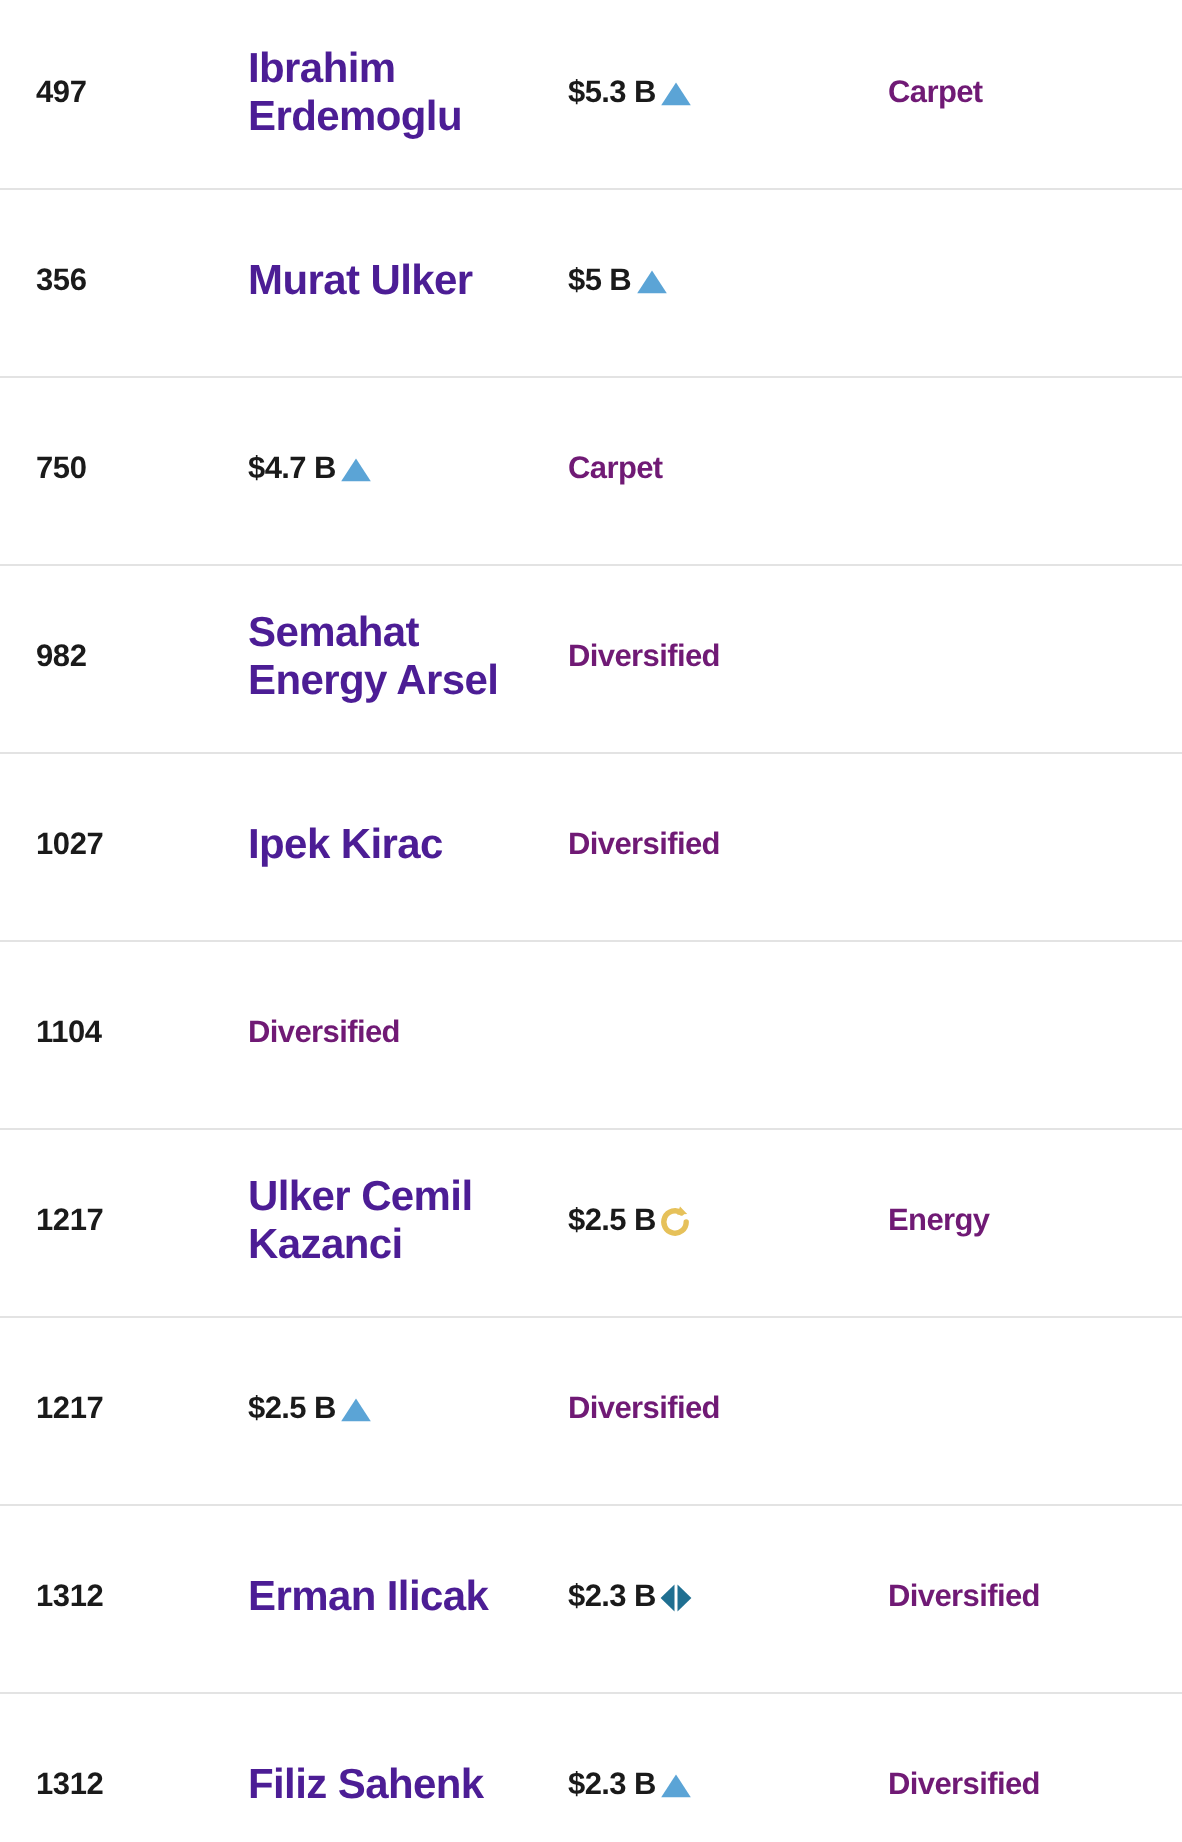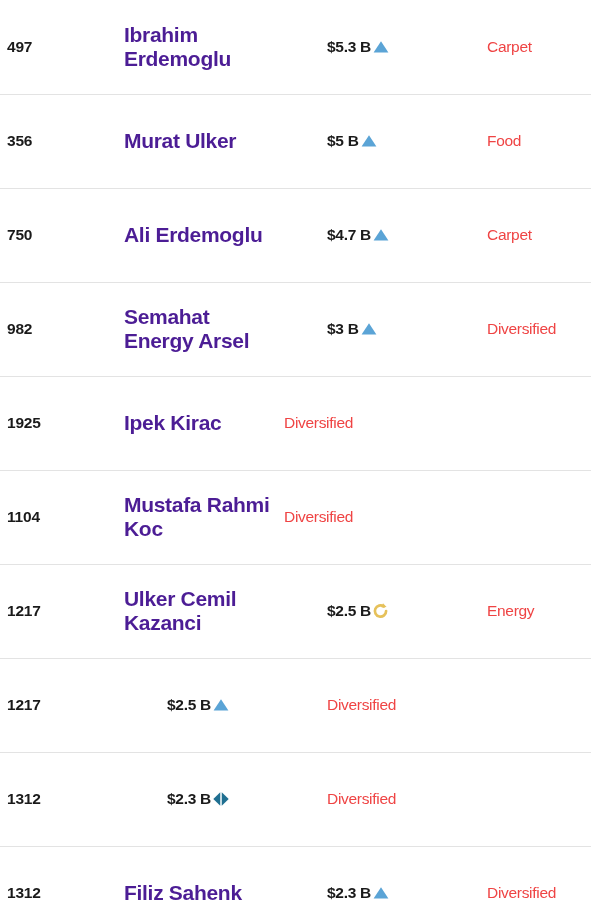--- a/index.html
+++ b/index.html
@@ -33,21 +33,21 @@
     position: absolute;
     left: 0;
     top: 0;
     width: 591px;
     height: 1px;
     background: #e3e3e3;
   }
 
   .cell-rank {
     width: 124px;
-    padding-left: 7px;
+    padding-left: 18px;
     box-sizing: border-box;
     font-size: 15.5px;
     font-weight: bold;
     color: #1a1a1a;
     letter-spacing: -0.2px;
     flex: 0 0 auto;
   }
 
   .cell-name {
     width: 160px;
@@ -60,21 +60,20 @@
     flex: 0 0 auto;
   }
 
   .cell-worth {
     width: 160px;
     box-sizing: border-box;
     display: flex;
     align-items: center;
     gap: 1px;
     flex: 0 0 auto;
-    margin-left: 43px;
   }
   .worth-value {
     font-size: 15.5px;
     font-weight: bold;
     color: #1a1a1a;
     letter-spacing: -0.3px;
     white-space: nowrap;
   }
 
   .change-icon {
@@ -83,22 +82,22 @@
     justify-content: center;
     width: 18px;
     height: 18px;
     flex: 0 0 auto;
   }
   .change-icon svg { display: block; }
 
   .cell-industry {
     flex: 1 1 auto;
     font-size: 15.5px;
-    font-weight: normal;
-    color: #ef4444;
+    font-weight: bold;
+    color: #701a75;
     letter-spacing: -0.3px;
     white-space: nowrap;
   }
 </style>
 </head>
 <body>
 
 <div id="billionaire-table">
     <div class="row">
       <div class="cell-rank">497</div>
@@ -117,56 +116,45 @@
       <div class="cell-rank">356</div>
       <div class="cell-name">Murat Ulker</div>
       <div class="cell-worth">
         <span class="worth-value">$5 B</span>
         <span class="change-icon">
           <svg width="18" height="18" viewBox="0 0 18 18">
             <polygon points="9,3.2 16.4,14.6 1.6,14.6" fill="#5ba4d6"></polygon>
           </svg>
         </span>
       </div>
-      <div class="cell-industry">Food</div>
     </div>
     <div class="row">
       <div class="cell-rank">750</div>
-      <div class="cell-name">Ali Erdemoglu</div>
       <div class="cell-worth">
         <span class="worth-value">$4.7 B</span>
         <span class="change-icon">
           <svg width="18" height="18" viewBox="0 0 18 18">
             <polygon points="9,3.2 16.4,14.6 1.6,14.6" fill="#5ba4d6"></polygon>
           </svg>
         </span>
       </div>
       <div class="cell-industry">Carpet</div>
     </div>
     <div class="row">
       <div class="cell-rank">982</div>
       <div class="cell-name">Semahat Energy Arsel</div>
-      <div class="cell-worth">
-        <span class="worth-value">$3 B</span>
-        <span class="change-icon">
-          <svg width="18" height="18" viewBox="0 0 18 18">
-            <polygon points="9,3.2 16.4,14.6 1.6,14.6" fill="#5ba4d6"></polygon>
-          </svg>
-        </span>
-      </div>
-      <div class="cell-industry">Diversified</div>
-    </div>
-    <div class="row">
-      <div class="cell-rank">1925</div>
+      <div class="cell-industry">Diversified</div>
+    </div>
+    <div class="row">
+      <div class="cell-rank">1027</div>
       <div class="cell-name">Ipek Kirac</div>
       <div class="cell-industry">Diversified</div>
     </div>
     <div class="row">
       <div class="cell-rank">1104</div>
-      <div class="cell-name">Mustafa Rahmi Koc</div>
       <div class="cell-industry">Diversified</div>
     </div>
     <div class="row">
       <div class="cell-rank">1217</div>
       <div class="cell-name">Ulker Cemil Kazanci</div>
       <div class="cell-worth">
         <span class="worth-value">$2.5 B</span>
         <span class="change-icon">
           <svg width="18" height="18" viewBox="0 0 18 18">
             <path d="M14.1 9a5.6 5.6 0 1 1-2.3-4.52" fill="none" stroke="#e6c15a" stroke-width="2.7" stroke-linecap="round"></path>
@@ -183,20 +171,21 @@
         <span class="change-icon">
           <svg width="18" height="18" viewBox="0 0 18 18">
             <polygon points="9,3.2 16.4,14.6 1.6,14.6" fill="#5ba4d6"></polygon>
           </svg>
         </span>
       </div>
       <div class="cell-industry">Diversified</div>
     </div>
     <div class="row">
       <div class="cell-rank">1312</div>
+      <div class="cell-name">Erman Ilicak</div>
       <div class="cell-worth">
         <span class="worth-value">$2.3 B</span>
         <span class="change-icon">
           <svg width="18" height="18" viewBox="0 0 18 18">
             <polygon points="8.25,2.2 8.25,15.8 1.3,9" fill="#1f6f91"></polygon>
             <polygon points="9.75,2.2 9.75,15.8 16.7,9" fill="#1f6f91"></polygon>
           </svg>
         </span>
       </div>
       <div class="cell-industry">Diversified</div>

